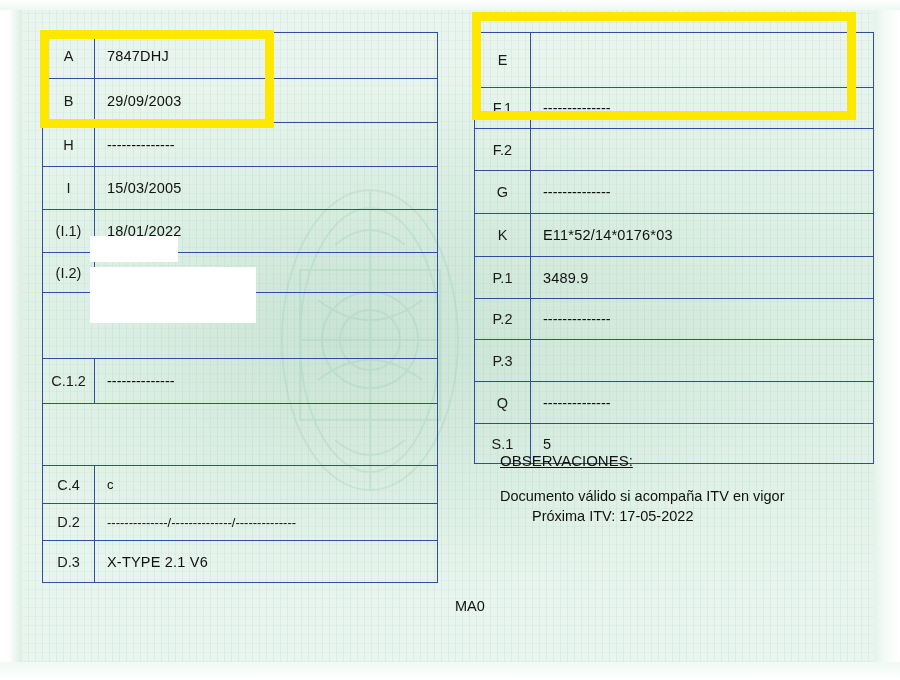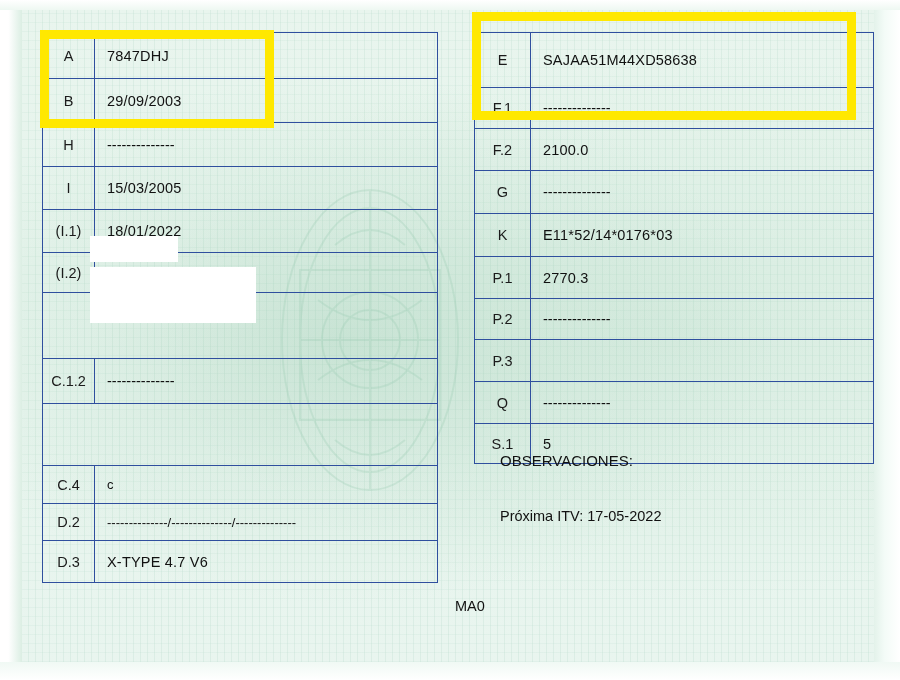--- a/index.html
+++ b/index.html
@@ -132,23 +132,23 @@
   #highlight-right { left: 472px; top: 12px; width: 384px; height: 108px; }
 
   
   .obs {
     position: absolute;
     left: 500px;
     font-size: 14.5px;
     color: #111;
     z-index: 3;
   }
-  #obs-title { top: 452px; font-size: 15px; }
+  #obs-title { top: 452px; font-size: 15px; text-decoration: underline; }
   #obs-line1 { top: 488px; }
-  #obs-line2 { top: 508px; }
+  #obs-line2 { top: 508px; margin-left: 32px; }
   #ma0 {
     position: absolute;
     left: 455px;
     top: 598px;
     font-size: 14.5px;
     color: #111;
     z-index: 3;
   }
 </style>
 </head>
@@ -218,48 +218,46 @@
     <div class="row" style="height:38px">
       <div class="code">C.4</div>
       <div class="val small">c</div>
     </div>
     <div class="row" style="height:37px">
       <div class="code">D.2</div>
       <div class="val dash small">--------------/--------------/--------------</div>
     </div>
     <div class="row" style="height:42px">
       <div class="code">D.3</div>
-      <div class="val">X-TYPE 4.7 V6</div>
+      <div class="val">X-TYPE 2.1 V6</div>
     </div>
   </div>
 
   <div class="tbl" id="table-right">
     <div class="row" style="height:55px">
       <div class="code">E</div>
-      <div class="val">SAJAA51M44XD58638</div>
     </div>
     <div class="row" style="height:41px">
       <div class="code">F.1</div>
       <div class="val dash">--------------</div>
     </div>
     <div class="row" style="height:42px">
       <div class="code">F.2</div>
-      <div class="val">2100.0</div>
     </div>
     <div class="row" style="height:43px">
       <div class="code">G</div>
       <div class="val dash">--------------</div>
     </div>
     <div class="row" style="height:43px">
       <div class="code">K</div>
       <div class="val">E11*52/14*0176*03</div>
     </div>
     <div class="row" style="height:42px">
       <div class="code">P.1</div>
-      <div class="val">2770.3</div>
+      <div class="val">3489.9</div>
     </div>
     <div class="row" style="height:41px">
       <div class="code">P.2</div>
       <div class="val dash">--------------</div>
     </div>
     <div class="row" style="height:42px">
       <div class="code">P.3</div>
     </div>
     <div class="row" style="height:42px">
       <div class="code">Q</div>
@@ -271,17 +269,18 @@
     </div>
   </div>
 
   <div class="redact" id="redact-i2"></div>
   <div class="redact" id="redact-c11"></div>
 
   <div class="highlight" id="highlight-left"></div>
   <div class="highlight" id="highlight-right"></div>
 
   <div class="obs" id="obs-title">OBSERVACIONES:</div>
+  <div class="obs" id="obs-line1">Documento válido si acompaña ITV en vigor</div>
   <div class="obs" id="obs-line2">Próxima ITV: 17-05-2022</div>
 
   <div id="ma0">MA0</div>
 
 </div>
 
 </body></html>

